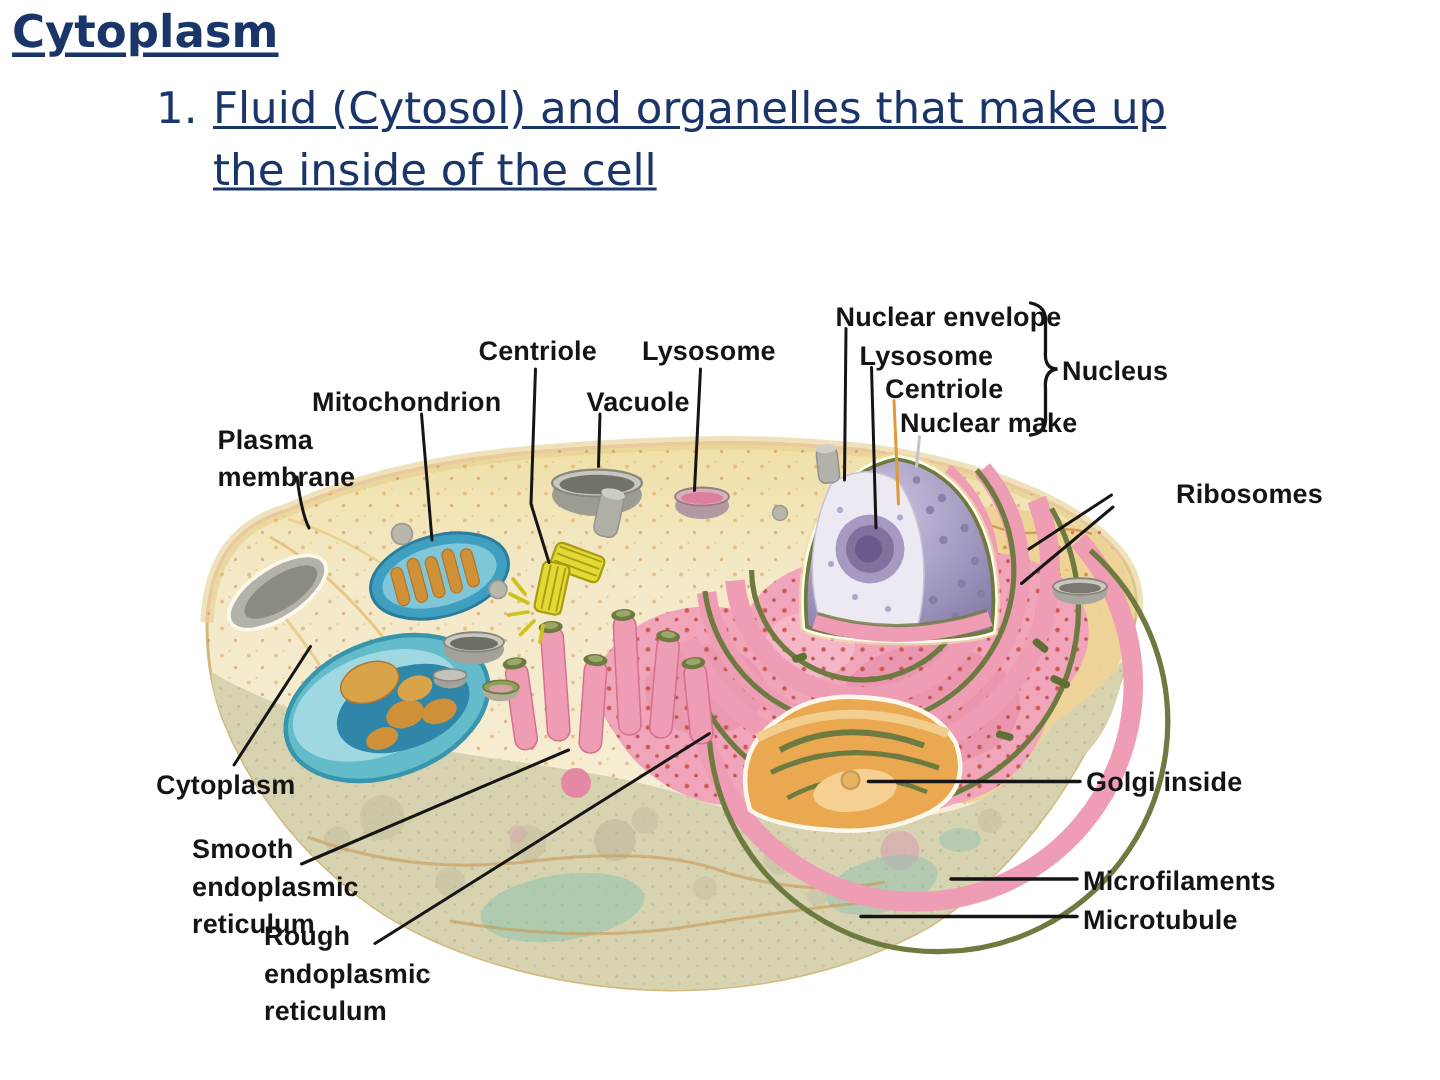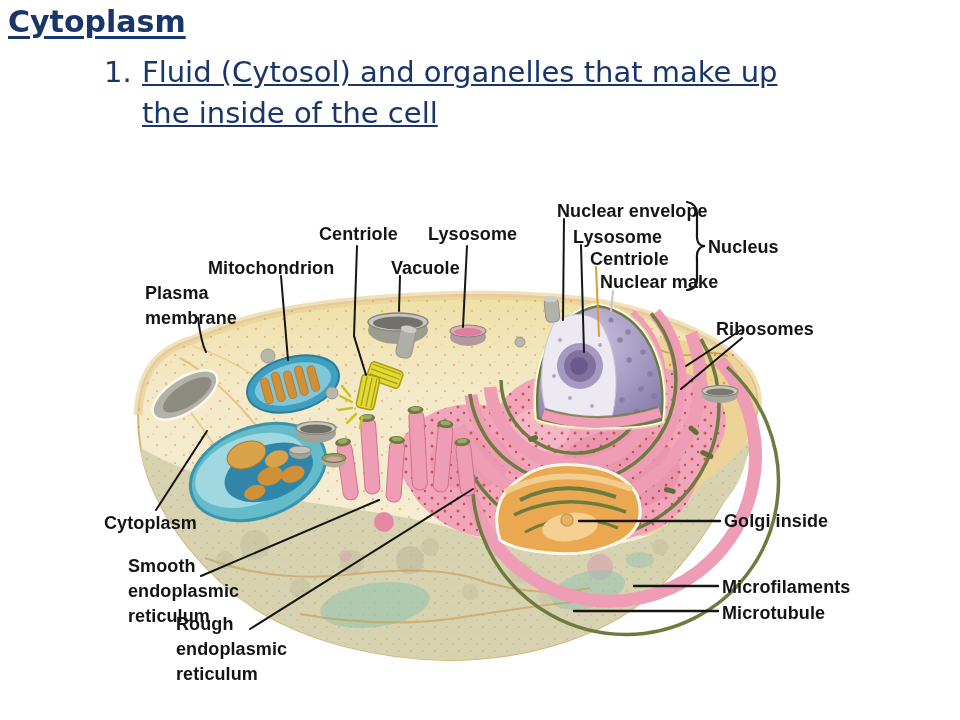--- a/index.html
+++ b/index.html
@@ -322,21 +322,21 @@
 membrane</div>
     <div class="lbl" style="left:208px;top:256px;">Mitochondrion</div>
     <div class="lbl" style="left:319px;top:222px;">Centriole</div>
     <div class="lbl" style="left:371px;top:256px;margin-left:20px;">Vacuole</div>
     <div class="lbl" style="left:428px;top:222px;">Lysosome</div>
     <div class="lbl" style="left:557px;top:199px;">Nuclear envelope</div>
     <div class="lbl" style="left:573px;top:225px;">Lysosome</div>
     <div class="lbl" style="left:590px;top:247px;">Centriole</div>
     <div class="lbl" style="left:600px;top:270px;">Nuclear make</div>
     <div class="lbl" style="left:708px;top:235px;">Nucleus</div>
-    <div class="lbl" style="left:716px;top:317px;">Ribosomes</div>
+    <div class="lbl" style="left:784px;top:317px;">Ribosomes</div>
     <div class="lbl" style="left:104px;top:511px;">Cytoplasm</div>
     <div class="lbl" style="left:128px;top:554px;">Smooth
 endoplasmic
 reticulum</div>
     <div class="lbl" style="left:176px;top:612px;">Rough
 endoplasmic
 reticulum</div>
     <div class="lbl" style="left:724px;top:509px;">Golgi inside</div>
     <div class="lbl" style="left:722px;top:575px;">Microfilaments</div>
     <div class="lbl" style="left:722px;top:601px;text-align:right;">Microtubule</div>

